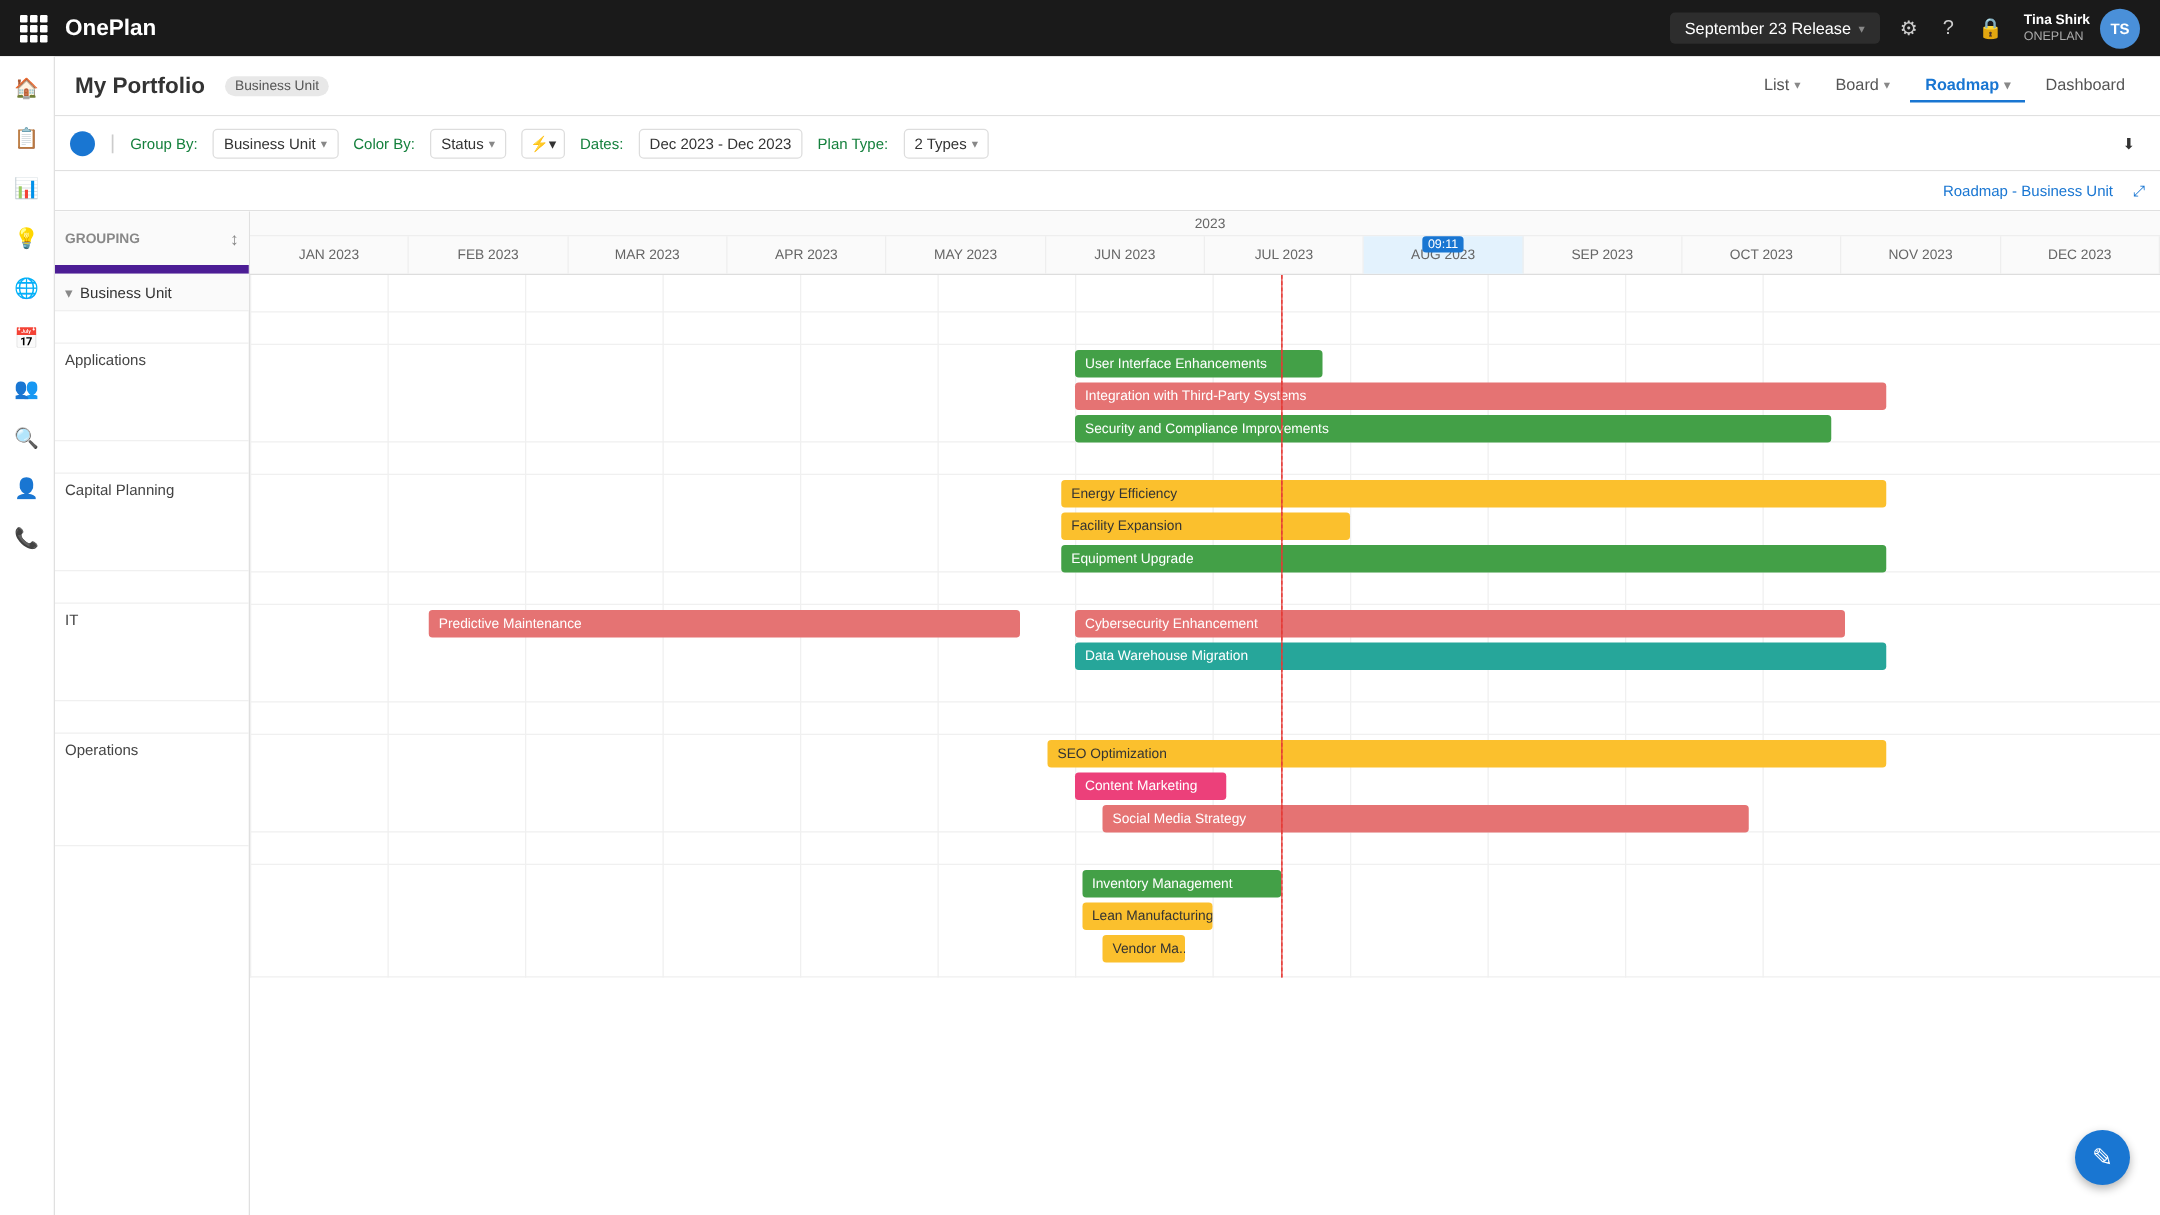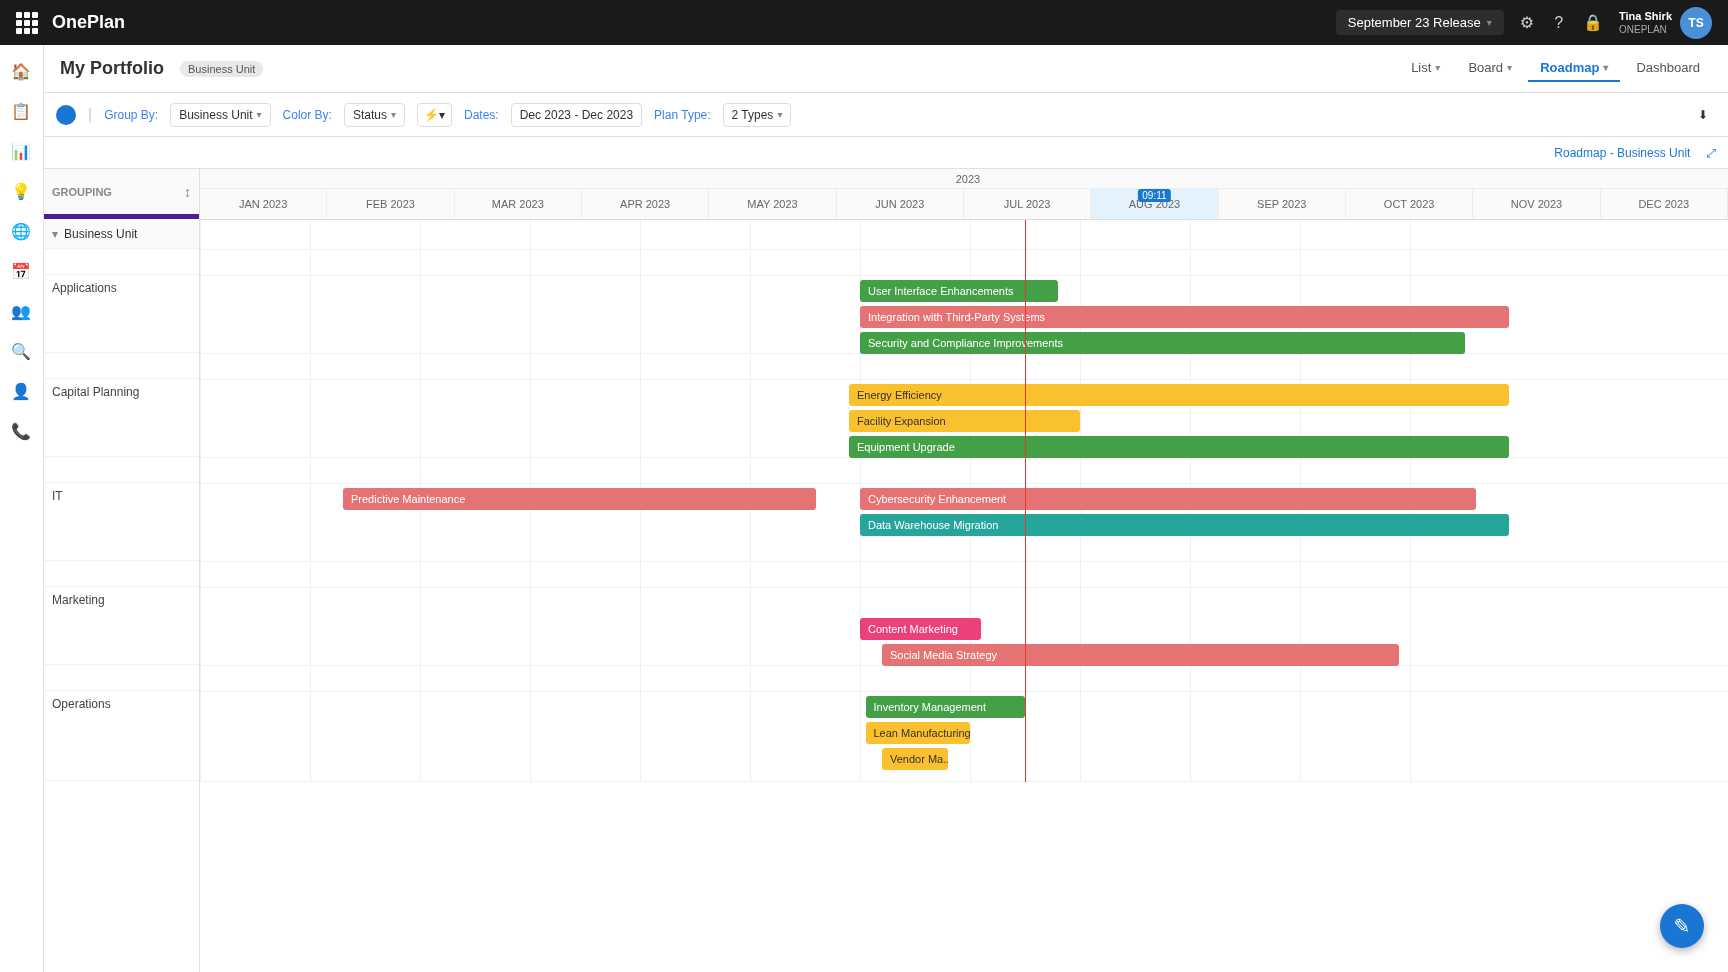--- a/index.html
+++ b/index.html
@@ -185,21 +185,21 @@
     }
     .blue-circle {
       width: 20px;
       height: 20px;
       border-radius: 50%;
       background: #1976d2;
       display: flex;
       align-items: center;
       justify-content: center;
     }
-    .toolbar-label { font-size: 12px; color: #3b82f6; font-weight: 500; }
+    .toolbar-label { font-size: 12px; color: #15803d; font-weight: 500; }
 
     
     .roadmap-title-bar {
       height: 32px;
       background: white;
       border-bottom: 1px solid #e0e0e0;
       display: flex;
       align-items: center;
       justify-content: flex-end;
       padding: 0 12px;
@@ -223,21 +223,21 @@
 
     
     .row-labels {
       width: 156px;
       flex-shrink: 0;
       border-right: 1px solid #e0e0e0;
       background: white;
     }
     .row-header {
       height: 50px;
-      border-bottom: 5px solid #4c1d95;
+      border-bottom: 7px solid #4c1d95;
       display: flex;
       align-items: center;
       padding: 0 8px;
       background: #fafafa;
     }
     .grouping-label {
       font-size: 11px;
       color: #888;
       font-weight: 600;
       text-transform: uppercase;
@@ -529,26 +529,20 @@
           </div>
         </div>
 
         <div>
           <div class="row-item" style="height:26px; border-bottom:1px solid #f0f0f0;"></div>
           <div class="row-item" style="height:78px; align-items:flex-start; padding-top:6px; border-bottom:1px solid #f0f0f0; flex-direction:column; justify-content:flex-start; display:flex;">
             <span style="font-size:12px; color:#444;">IT</span>
           </div>
         </div>
 
-        <div>
-          <div class="row-item" style="height:26px; border-bottom:1px solid #f0f0f0;"></div>
-          <div class="row-item" style="height:78px; align-items:flex-start; padding-top:6px; border-bottom:1px solid #f0f0f0; flex-direction:column; justify-content:flex-start; display:flex;">
-            <span style="font-size:12px; color:#444;">Marketing</span>
-          </div>
-        </div>
 
         <div>
           <div class="row-item" style="height:26px; border-bottom:1px solid #f0f0f0;"></div>
           <div class="row-item" style="height:90px; align-items:flex-start; padding-top:6px; border-bottom:1px solid #f0f0f0; flex-direction:column; justify-content:flex-start; display:flex;">
             <span style="font-size:12px; color:#444;">Operations</span>
           </div>
         </div>
       </div>
 
       <div class="timeline-area" id="timeline-area">
@@ -604,20 +598,21 @@
               <div class="gantt-bar bar-green" style="left: 649px; width: 660px; top: 56px;">Equipment Upgrade</div>
             </div>
             <div class="gantt-row" style="height: 26px; position: relative;"></div>
             <div class="gantt-row" style="height: 78px; position: relative;">
               <div class="gantt-bar bar-red" style="left: 143px; width: 473px; top: 4px;">Predictive Maintenance</div>
               <div class="gantt-bar bar-red" style="left: 660px; width: 616px; top: 4px;">Cybersecurity Enhancement</div>
               <div class="gantt-bar bar-teal" style="left: 660px; width: 649px; top: 30px;">Data Warehouse Migration</div>
             </div>
             <div class="gantt-row" style="height: 26px; position: relative;"></div>
             <div class="gantt-row" style="height: 78px; position: relative;">
+              <div class="gantt-bar bar-yellow" style="left: 638px; width: 671px; top: 4px;">SEO Optimization</div>
               <div class="gantt-bar bar-pink" style="left: 660px; width: 121px; top: 30px;">Content Marketing</div>
               <div class="gantt-bar bar-red" style="left: 682px; width: 517px; top: 56px;">Social Media Strategy</div>
             </div>
             <div class="gantt-row" style="height: 26px; position: relative;"></div>
             <div class="gantt-row" style="height: 90px; position: relative;">
               <div class="gantt-bar bar-green" style="left: 665.5px; width: 159.5px; top: 4px;">Inventory Management</div>
               <div class="gantt-bar bar-yellow" style="left: 665.5px; width: 104.5px; top: 30px;">Lean Manufacturing</div>
               <div class="gantt-bar bar-yellow" style="left: 682px; width: 66px; top: 56px;">Vendor Ma...</div>
             </div>
           </div>

